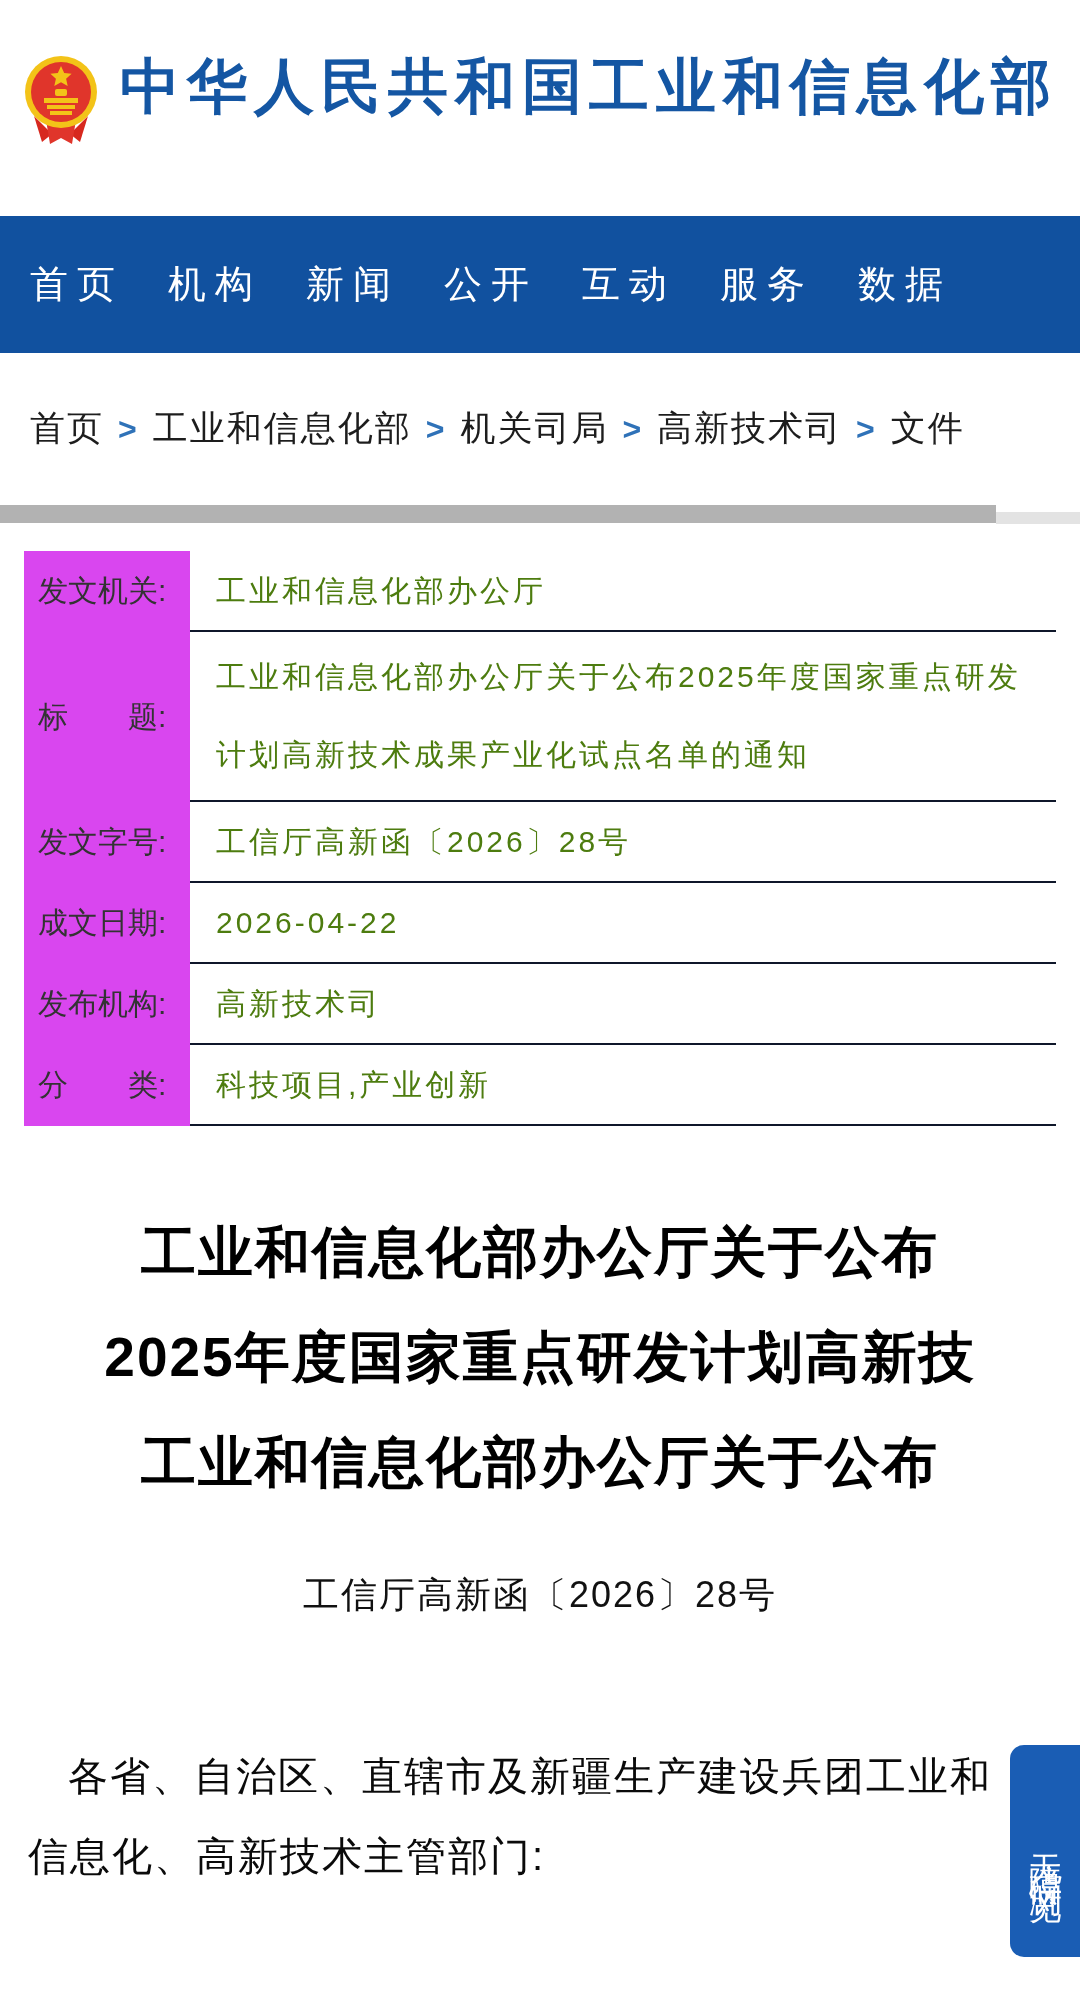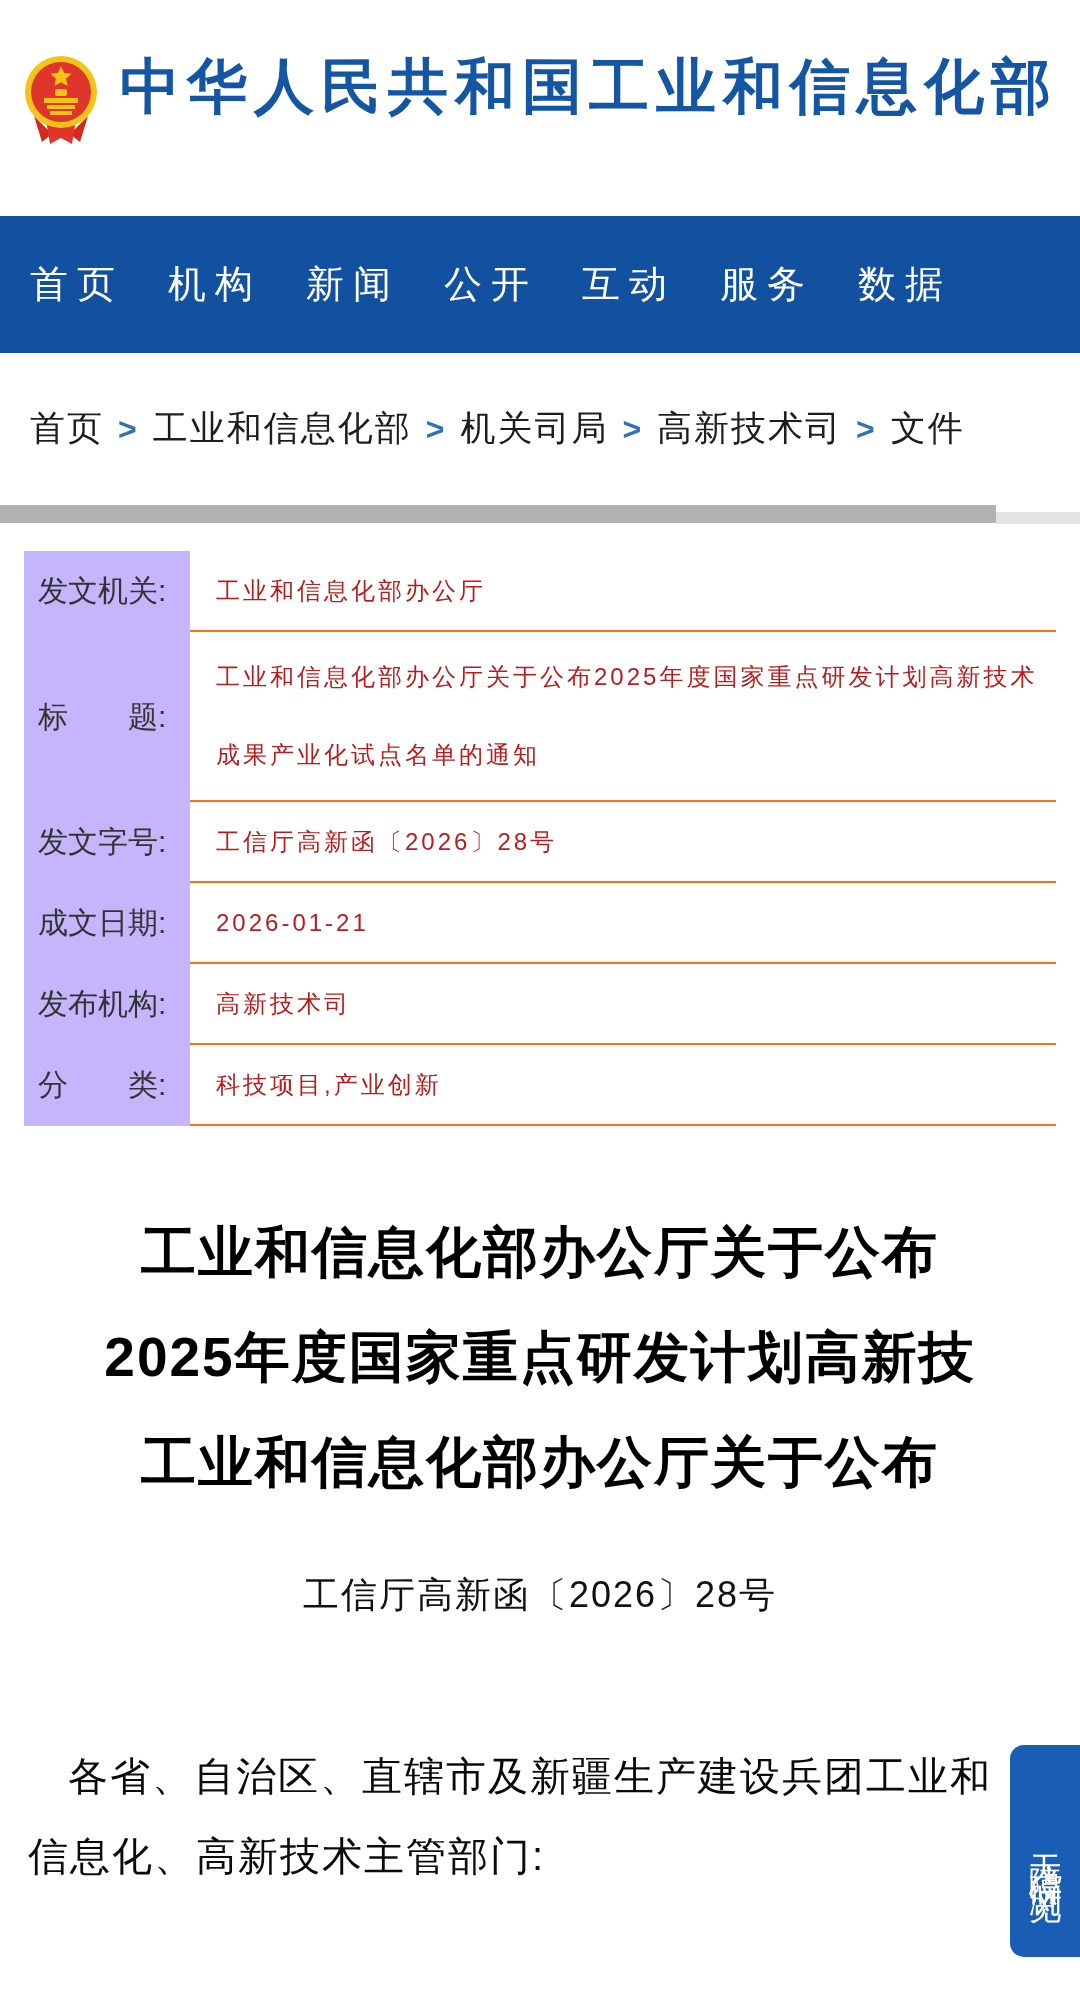--- a/index.html
+++ b/index.html
@@ -46,29 +46,29 @@
 
   
   .divider{display:flex;height:22px;margin-top:0;}
   .divider-main{width:92.2%;height:18px;background:#b2b2b2;}
   .divider-tail{flex:1;height:12px;background:#e3e3e3;margin-top:7px;}
 
   
   .meta{margin:24px 24px 0 24px;}
   .meta-row{display:flex;align-items:stretch;}
   .meta-label{
-    flex:0 0 166px;background:#c4b5fd;color:#333;
+    flex:0 0 166px;background:#d946ef;color:#333;
     font-size:30px;display:flex;align-items:center;
     padding-left:14px;box-sizing:border-box;white-space:pre;
   }
   .meta-value{
     flex:1;display:flex;align-items:center;
-    font-size:24px;color:#b91c1c;letter-spacing:3px;
+    font-size:30px;color:#4d7c0f;letter-spacing:3px;
     padding:0 10px 0 26px;min-height:81px;line-height:60px;
-    border-bottom:2px solid #f97316;box-sizing:border-box;
+    border-bottom:2px solid #0f172a;box-sizing:border-box;
   }
   .meta-row.tall .meta-value{min-height:164px;line-height:78px;padding-top:6px;padding-bottom:6px;}
 
   
   .doc-title{
     margin:74px 50px 0 50px;text-align:center;
     font-size:55px;font-weight:700;color:#000;
     line-height:105px;letter-spacing:2px;
   }
   .doc-number{
@@ -144,21 +144,21 @@
     <div class="meta-row tall">
       <div class="meta-label">标　　题:</div>
       <div class="meta-value">工业和信息化部办公厅关于公布2025年度国家重点研发计划高新技术成果产业化试点名单的通知</div>
     </div>
     <div class="meta-row">
       <div class="meta-label">发文字号:</div>
       <div class="meta-value">工信厅高新函〔2026〕28号</div>
     </div>
     <div class="meta-row">
       <div class="meta-label">成文日期:</div>
-      <div class="meta-value">2026-01-21</div>
+      <div class="meta-value">2026-04-22</div>
     </div>
     <div class="meta-row">
       <div class="meta-label">发布机构:</div>
       <div class="meta-value">高新技术司</div>
     </div>
     <div class="meta-row">
       <div class="meta-label">分　　类:</div>
       <div class="meta-value">科技项目,产业创新</div>
     </div>
   </section>

